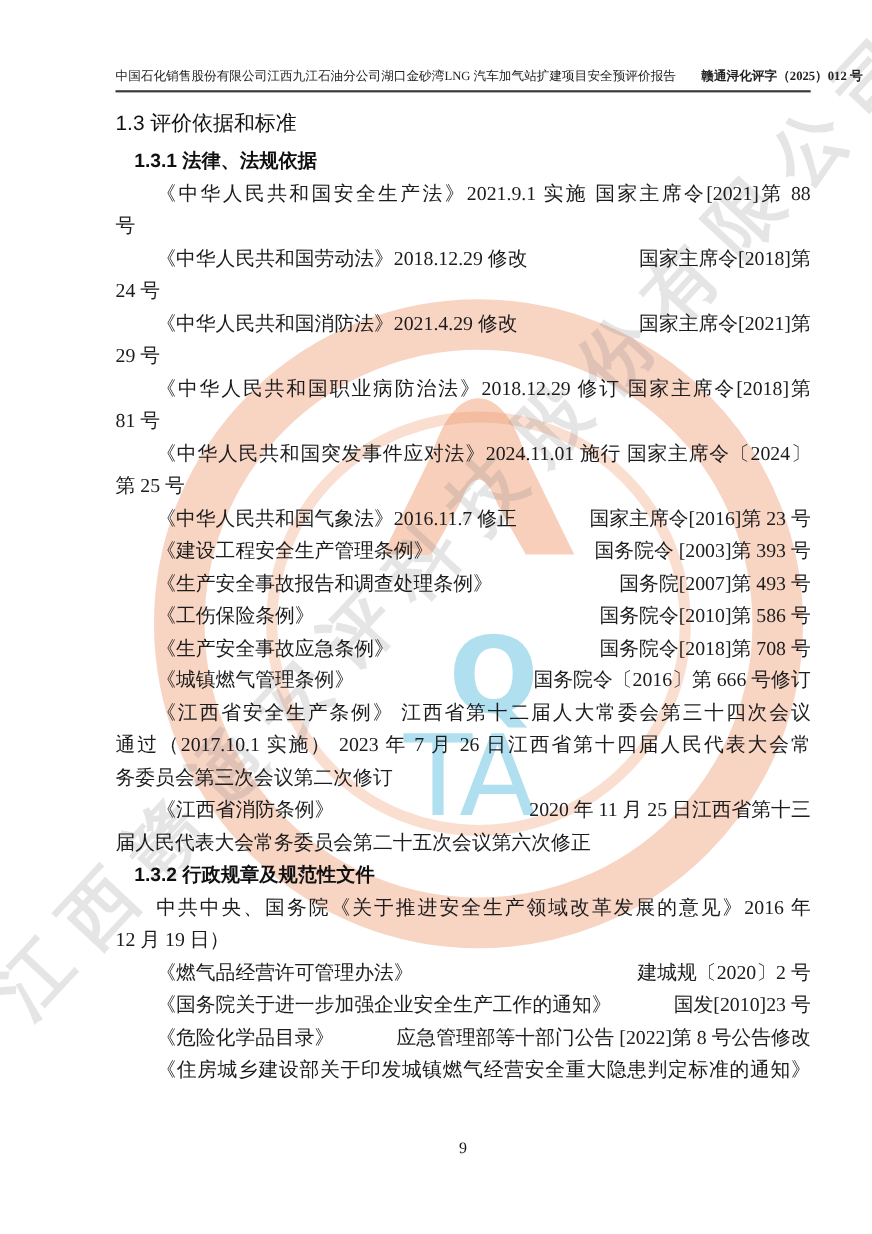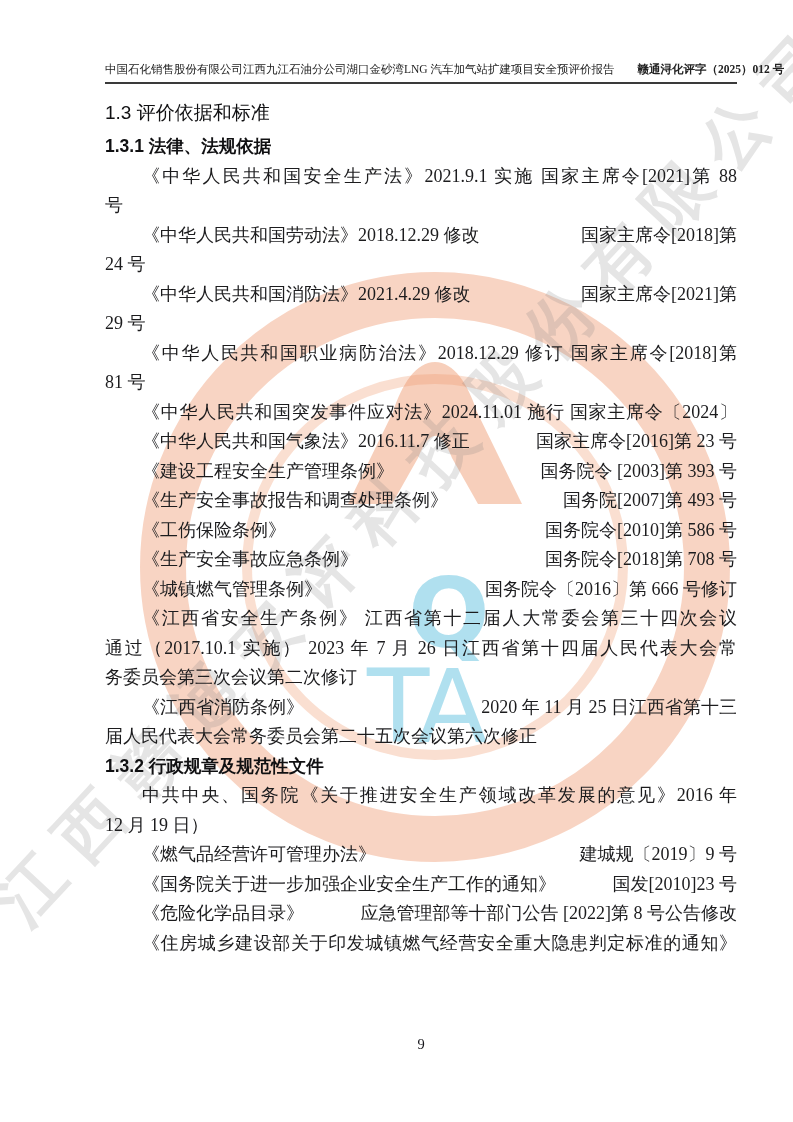--- a/index.html
+++ b/index.html
@@ -19,21 +19,21 @@
   
   .body{
     position:absolute;left:105px;top:96px;width:632px;z-index:2;
   }
   .h1-line{
     font-family:"Liberation Sans",sans-serif;font-weight:400;
     font-size:19px;height:36px;line-height:34px;color:#101012;
   }
   .h2-line{
     font-family:"Liberation Sans",sans-serif;font-weight:700;
-    font-size:17.5px;height:29.5px;line-height:29.5px;color:#101012;
+    font-size:17.5px;height:29.5px;line-height:29.5px;color:#101012;margin-left:17px;
   }
   .body-line{
     font-size:18px;height:29.5px;line-height:29.5px;white-space:nowrap;
   }
   .body-line.split{display:flex;justify-content:space-between;}
   .body-line.split.indent{padding-left:37px;}
   .body-line.indent-text{text-indent:37px;}
   .body-line.justify{
     white-space:normal;text-align:justify;text-align-last:justify;
     overflow:hidden;
@@ -96,20 +96,21 @@
       </div>
       <div class="body-line">24 号</div>
       <div class="body-line split indent">
         <span>《中华人民共和国消防法》2021.4.29 修改</span>
         <span>国家主席令[2021]第</span>
       </div>
       <div class="body-line">29 号</div>
       <div class="body-line indent-text justify">《中华人民共和国职业病防治法》2018.12.29 修订 国家主席令[2018]第</div>
       <div class="body-line">81 号</div>
       <div class="body-line indent-text justify">《中华人民共和国突发事件应对法》2024.11.01 施行 国家主席令〔2024〕</div>
+      <div class="body-line">第 25 号</div>
       <div class="body-line split indent">
         <span>《中华人民共和国气象法》2016.11.7 修正</span>
         <span>国家主席令[2016]第 23 号</span>
       </div>
       <div class="body-line split indent">
         <span>《建设工程安全生产管理条例》</span>
         <span>国务院令 [2003]第 393 号</span>
       </div>
       <div class="body-line split indent">
         <span>《生产安全事故报告和调查处理条例》</span>
@@ -133,21 +134,21 @@
       <div class="body-line split indent">
         <span>《江西省消防条例》</span>
         <span>2020 年 11 月 25 日江西省第十三</span>
       </div>
       <div class="body-line">届人民代表大会常务委员会第二十五次会议第六次修正</div>
       <div class="h2-line">1.3.2 行政规章及规范性文件</div>
       <div class="body-line indent-text justify">中共中央、国务院《关于推进安全生产领域改革发展的意见》2016 年</div>
       <div class="body-line">12 月 19 日）</div>
       <div class="body-line split indent">
         <span>《燃气品经营许可管理办法》</span>
-        <span>建城规〔2019〕9 号</span>
+        <span>建城规〔2020〕2 号</span>
       </div>
       <div class="body-line split indent">
         <span>《国务院关于进一步加强企业安全生产工作的通知》</span>
         <span>国发[2010]23 号</span>
       </div>
       <div class="body-line split indent">
         <span>《危险化学品目录》</span>
         <span>应急管理部等十部门公告 [2022]第 8 号公告修改</span>
       </div>
       <div class="body-line indent-text justify">《住房城乡建设部关于印发城镇燃气经营安全重大隐患判定标准的通知》</div>

